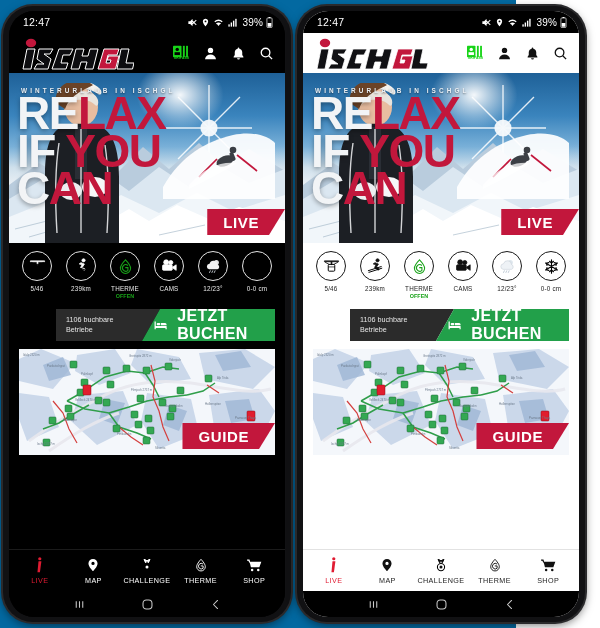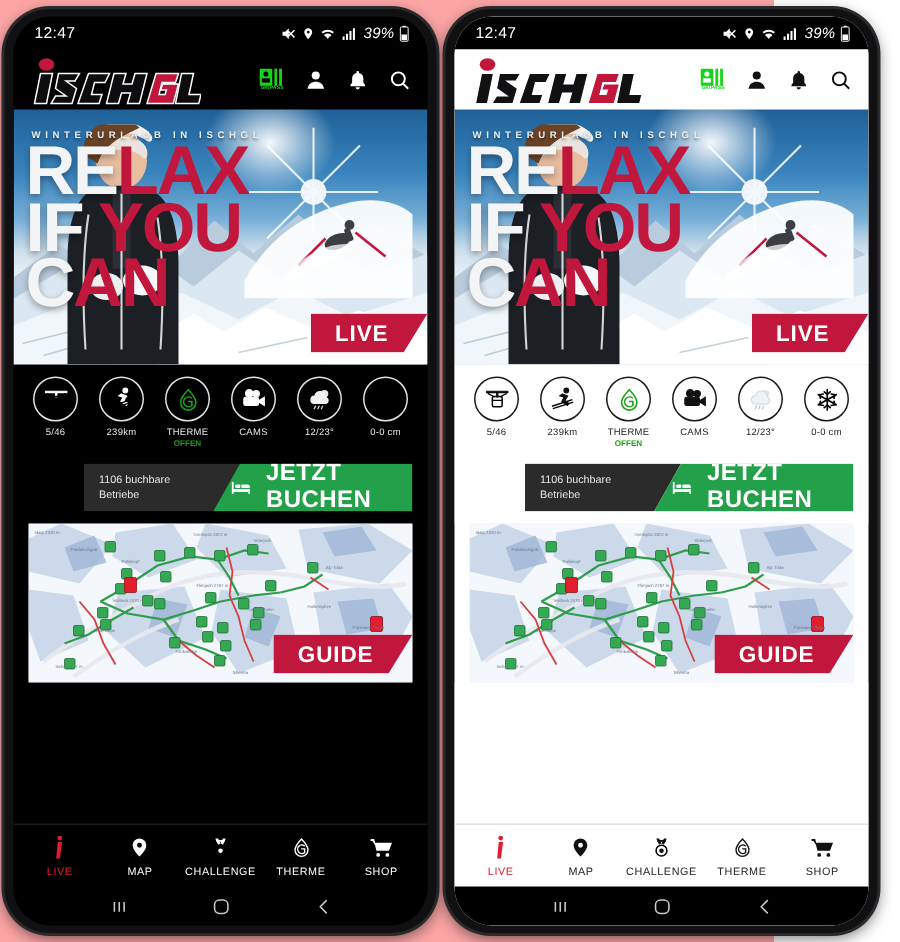--- a/index.html
+++ b/index.html
@@ -1,19 +1,19 @@
 <!DOCTYPE html>
 <html><head>
 <meta charset="utf-8">
 <style>
   * { margin:0; padding:0; box-sizing:border-box; }
   html,body { width:600px; height:628px; background:#ffffff; overflow:hidden; }
   body { font-family:"Liberation Sans", sans-serif; }
 
-  .stage { position:relative; width:516px; height:628px; background:#fca5a5; }
+  .stage { position:relative; width:516px; height:628px; background:#0369a1; }
 
   
   .phone {
     position:absolute; top:6px; width:288px; height:616px;
     background:#111113; border-radius:30px;
     box-shadow:0 0 0 2px #2a2a2c, 0 3px 10px rgba(0,0,0,.55);
     padding:5px 6px 5px 6px;
   }
   .phone.left  { left:3px; }
   .phone.right { left:297px; }
@@ -27,21 +27,21 @@
   
   .statusbar {
     height:22px; flex:0 0 22px; display:flex; align-items:center;
     justify-content:space-between; padding:0 12px 0 14px;
     font-size:10.5px; letter-spacing:.2px;
   }
   .dark .statusbar  { background:#000; color:#fff; }
   .light .statusbar { background:#000; color:#fff; }
   .sb-right { display:flex; align-items:center; gap:3px; }
   .sb-right svg { display:block; }
-  .sb-pct { font-size:10px; margin-left:1px;font-style:italic; }
+  .sb-pct { font-size:10px; margin-left:1px; }
 
   
   .appbar {
     flex:0 0 40px; height:40px; display:flex; align-items:center;
     justify-content:space-between; padding:0 11px 0 9px; position:relative; z-index:5;
   }
   .dark .appbar  { background:#000; }
   .light .appbar { background:#fff; }
 
   .logo { position:relative; height:34px; width:116px; }

